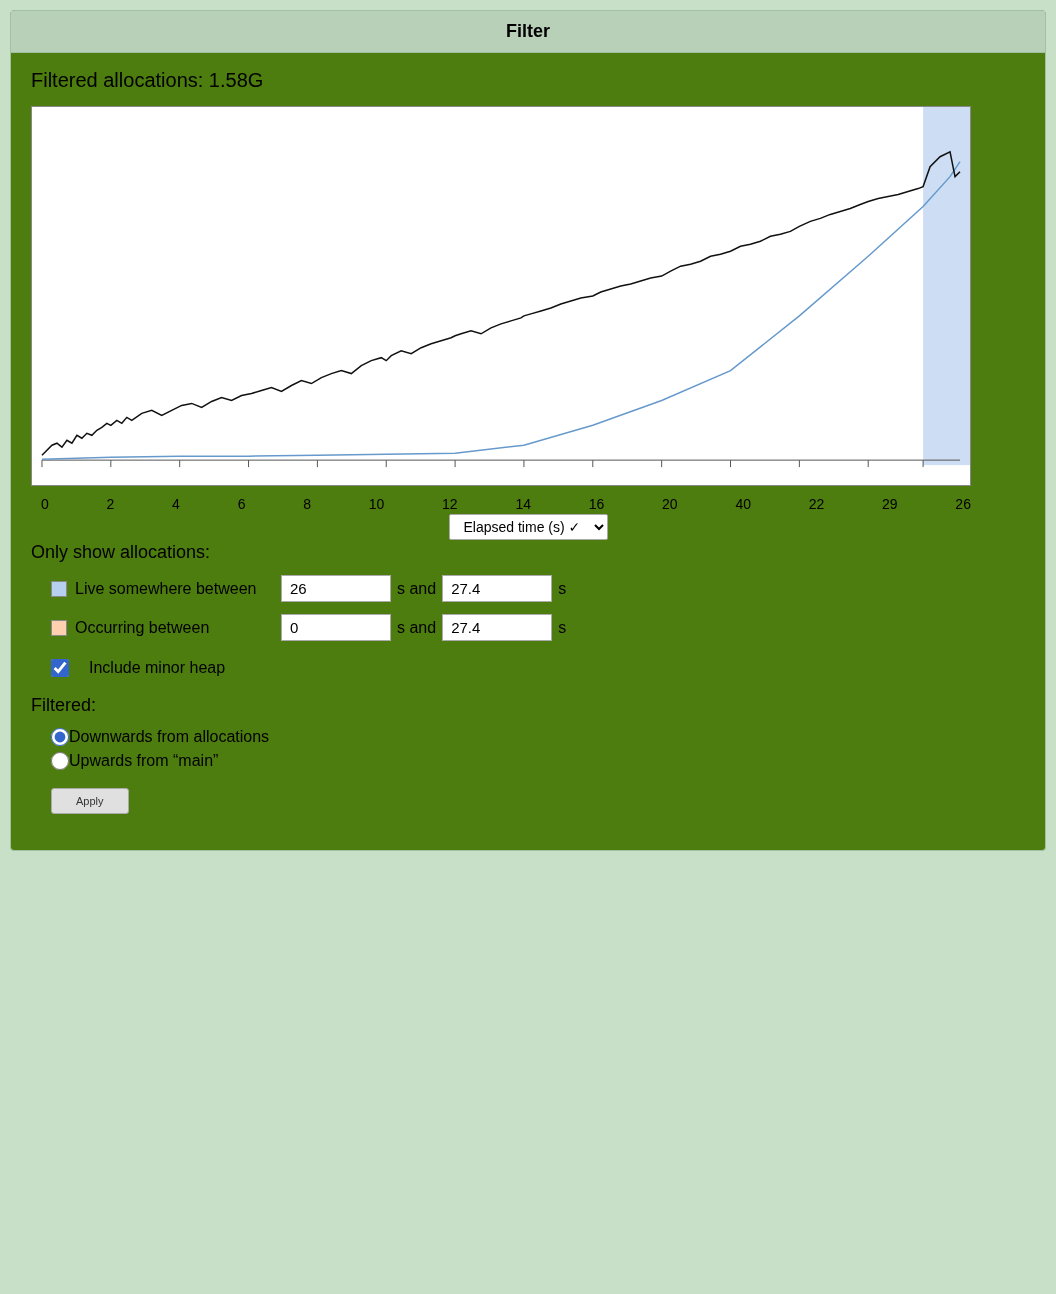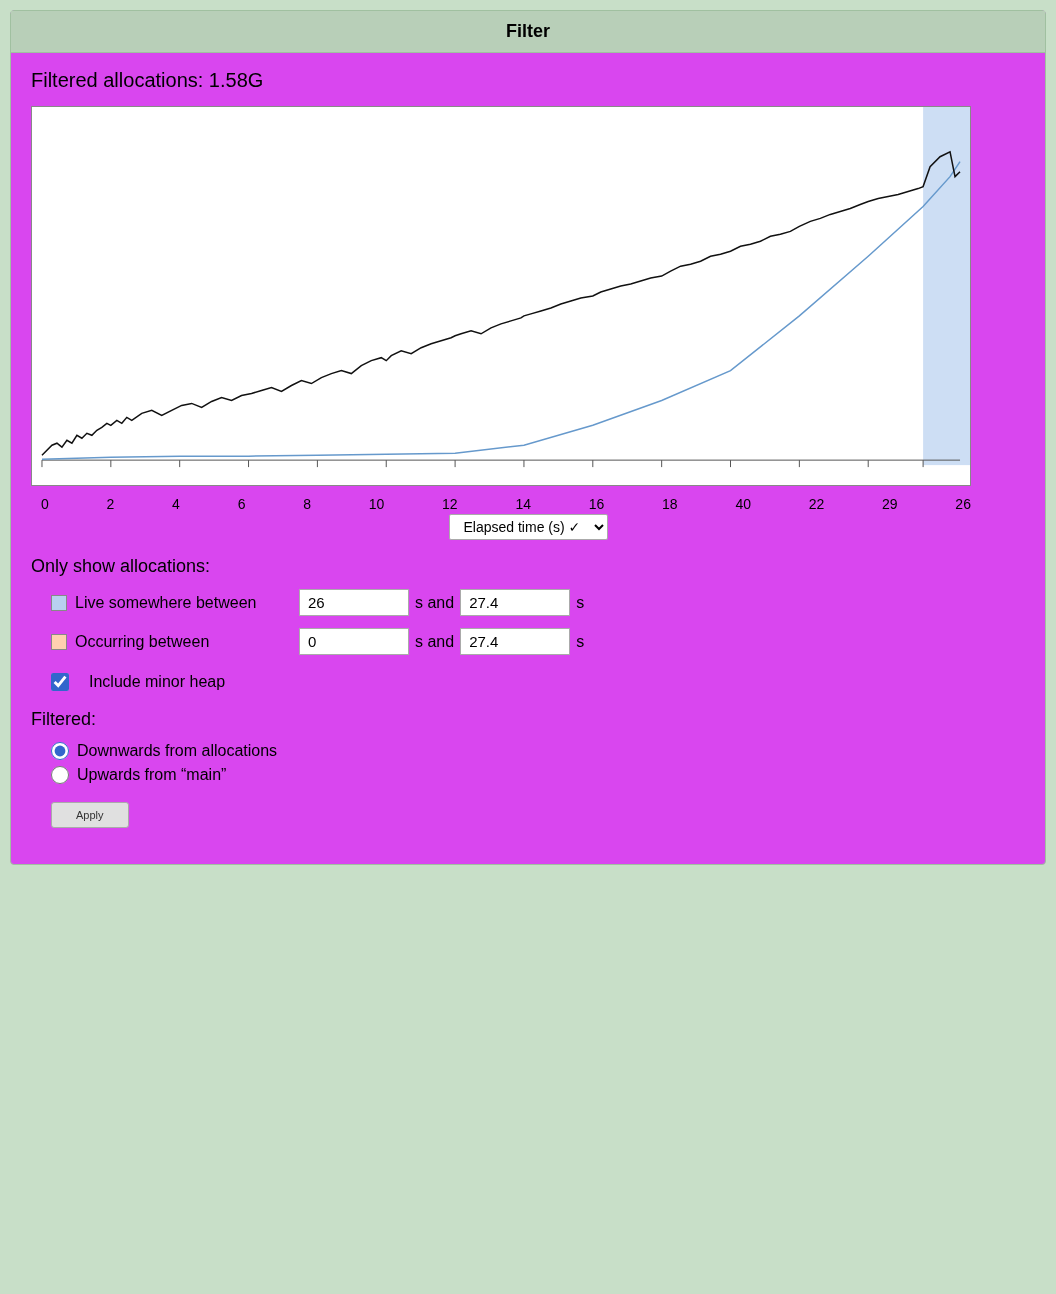--- a/index.html
+++ b/index.html
@@ -9,21 +9,21 @@
       background: #c8dfc8;
       font-family: sans-serif;
       font-size: 16px;
       display: flex;
       justify-content: center;
       align-items: flex-start;
       padding: 10px;
     }
     .panel {
       width: 1048px;
-      background: #d946ef;
+      background: #4d7c0f;
       border: 1px solid #a0c0a0;
       border-radius: 4px;
       padding: 0 0 20px 0;
     }
     .panel-header {
       background: #b8cfb8;
       border-bottom: 1px solid #a0c0a0;
       text-align: center;
       padding: 10px;
       font-weight: bold;
@@ -53,21 +53,21 @@
     .time-axis-labels {
       display: flex;
       width: 940px;
       padding: 2px 0 2px 10px;
       justify-content: space-between;
       font-size: 14px;
     }
     .elapsed-dropdown {
       display: flex;
       justify-content: center;
-      margin-bottom: 16px;
+      margin-bottom: 2px;
     }
     .elapsed-select {
       border: 1px solid #aaa;
       background: white;
       padding: 3px 10px;
       font-size: 14px;
       border-radius: 2px;
       cursor: pointer;
     }
     .section-label {
@@ -75,21 +75,21 @@
       margin-bottom: 12px;
     }
     .filter-options {
       margin-left: 20px;
       margin-bottom: 18px;
     }
     .filter-row {
       display: flex;
       align-items: center;
       margin-bottom: 12px;
-      gap: 28px;
+      gap: 10px;
     }
     .filter-row-label {
       display: flex;
       align-items: center;
       gap: 8px;
       min-width: 220px;
       font-size: 16px;
     }
     .color-box {
       width: 16px;
@@ -135,21 +135,20 @@
     .explore-section {
       margin-bottom: 18px;
     }
     .radio-options {
       margin-left: 20px;
       margin-top: 8px;
     }
     .radio-row {
       display: flex;
       align-items: flex-end;
-      gap: 8px;
       margin-bottom: 6px;
       font-size: 16px;
     }
     .radio-input {
       width: 18px;
       height: 18px;
       accent-color: #3366cc;
     }
     .apply-btn {
       margin-left: 20px;
@@ -246,21 +245,21 @@
     <div class="time-axis-labels">
       <span>0</span>
       <span>2</span>
       <span>4</span>
       <span>6</span>
       <span>8</span>
       <span>10</span>
       <span>12</span>
       <span>14</span>
       <span>16</span>
-      <span>18</span>
+      <span>20</span>
       <span>40</span>
       <span>22</span>
       <span>29</span>
       <span>26</span>
     </div>
 
     
     <div class="elapsed-dropdown">
       <select class="elapsed-select">
         <option>Elapsed time (s) ✓</option>

